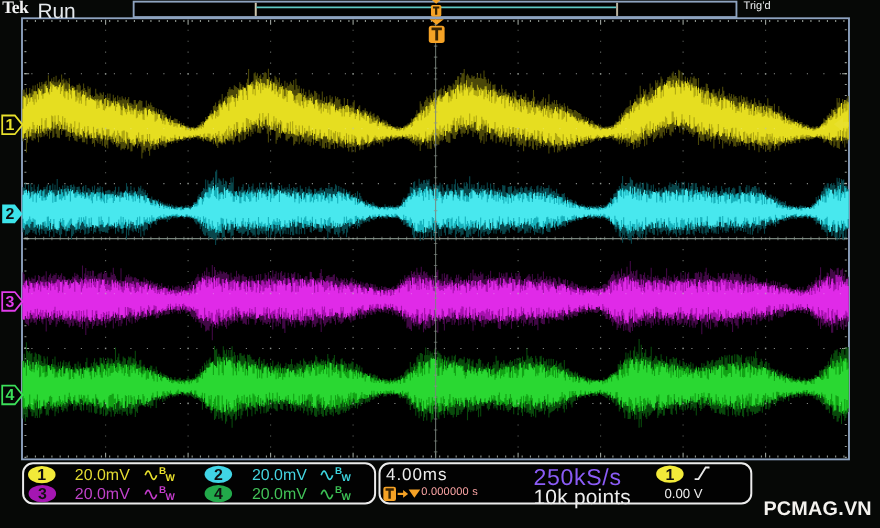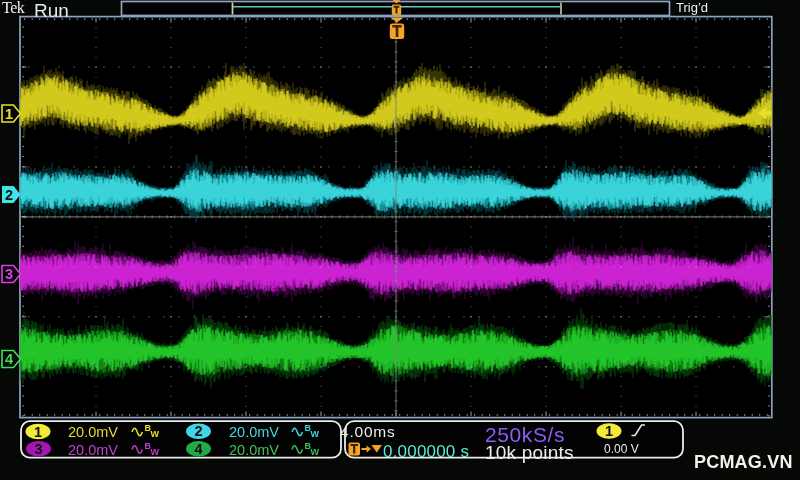--- a/index.html
+++ b/index.html
@@ -109,25 +109,25 @@
         </g>
         <ellipse cx="609" cy="431" rx="12.5" ry="7.8" fill="#f2ea39"></ellipse>
         <text x="609" y="436.2" font-size="14.5" font-weight="bold" fill="#101010" text-anchor="middle" font-family="Liberation Sans, sans-serif">1</text>
         <path d="M631.5 435.5h3.5l6.5-10.5h3.5" fill="none" stroke="#e8e8e8" stroke-width="1.6"></path>
         <rect x="348.5" y="442.5" width="11.5" height="13" rx="2" fill="#f5a225"></rect>
         <path d="M350.5 445h7.5M354.2 445v8.5" stroke="#3a2403" stroke-width="2.2" fill="none"></path>
         <path d="M361.5 449h6.5" stroke="#f5a225" stroke-width="2"></path>
         <polygon points="366.5,445.5 366.5,452.5 371,449" fill="#f5a225"></polygon>
         <polygon points="371.5,445 382,445 376.7,452.5" fill="#f5a225"></polygon>
 </svg></div>
-<div class="t" style="left:2px;top:0px;font-family:'Liberation Serif',serif;font-weight:normal;font-size:16px;color:#f2f2f2;letter-spacing:-0.5px">Tek</div>
+<div class="t" style="left:2px;top:0px;font-family:'Liberation Serif',serif;font-weight:bold;font-size:16px;color:#f2f2f2;letter-spacing:-0.5px">Tek</div>
 <div class="t" style="left:34px;top:1px;font-size:19px;color:#e5e9ec">Run</div>
-<div class="t" style="left:676px;top:1px;font-size:13px;color:#eef0f2">Trig’d</div>
+<div class="t" style="left:676px;top:1px;font-size:10px;color:#eef0f2">Trig’d</div>
 <div class="t" style="left:68px;top:425px;font-size:14.5px;color:#e4dc32">20.0mV</div>
 <div class="t" style="left:229px;top:425px;font-size:14.5px;color:#45d6e2">20.0mV</div>
 <div class="t" style="left:68px;top:442.5px;font-size:14.5px;color:#c042ca">20.0mV</div>
 <div class="t" style="left:229px;top:442.5px;font-size:14.5px;color:#42c258">20.0mV</div>
-<div class="t" style="left:340px;top:423.5px;font-size:15.5px;letter-spacing:0.8px;color:#ececec">4.00ms</div>
+<div class="t" style="left:351px;top:423.5px;font-size:15.5px;letter-spacing:0.8px;color:#ececec">4.00ms</div>
 <div class="t" style="left:485px;top:423.5px;font-size:21px;letter-spacing:0.6px;color:#8b5cf6">250kS/s</div>
 <div class="t" style="left:485px;top:442.5px;font-size:19px;letter-spacing:0.2px;color:#ececec">10k points</div>
 <div class="t" style="left:604px;top:442.5px;font-size:12px;color:#ececec">0.00 V</div>
-<div class="t" style="left:383px;top:443px;font-size:17px;letter-spacing:0.2px;color:#5eead4">0.000000 s</div>
+<div class="t" style="left:383px;top:443px;font-size:10px;letter-spacing:0.2px;color:#fca5a5">0.000000 s</div>
 <div class="t" style="left:694px;top:453px;font-size:18px;font-weight:bold;color:#f4f2ee;letter-spacing:0.2px">PCMAG.VN</div>
 </div>
 </body></html>

